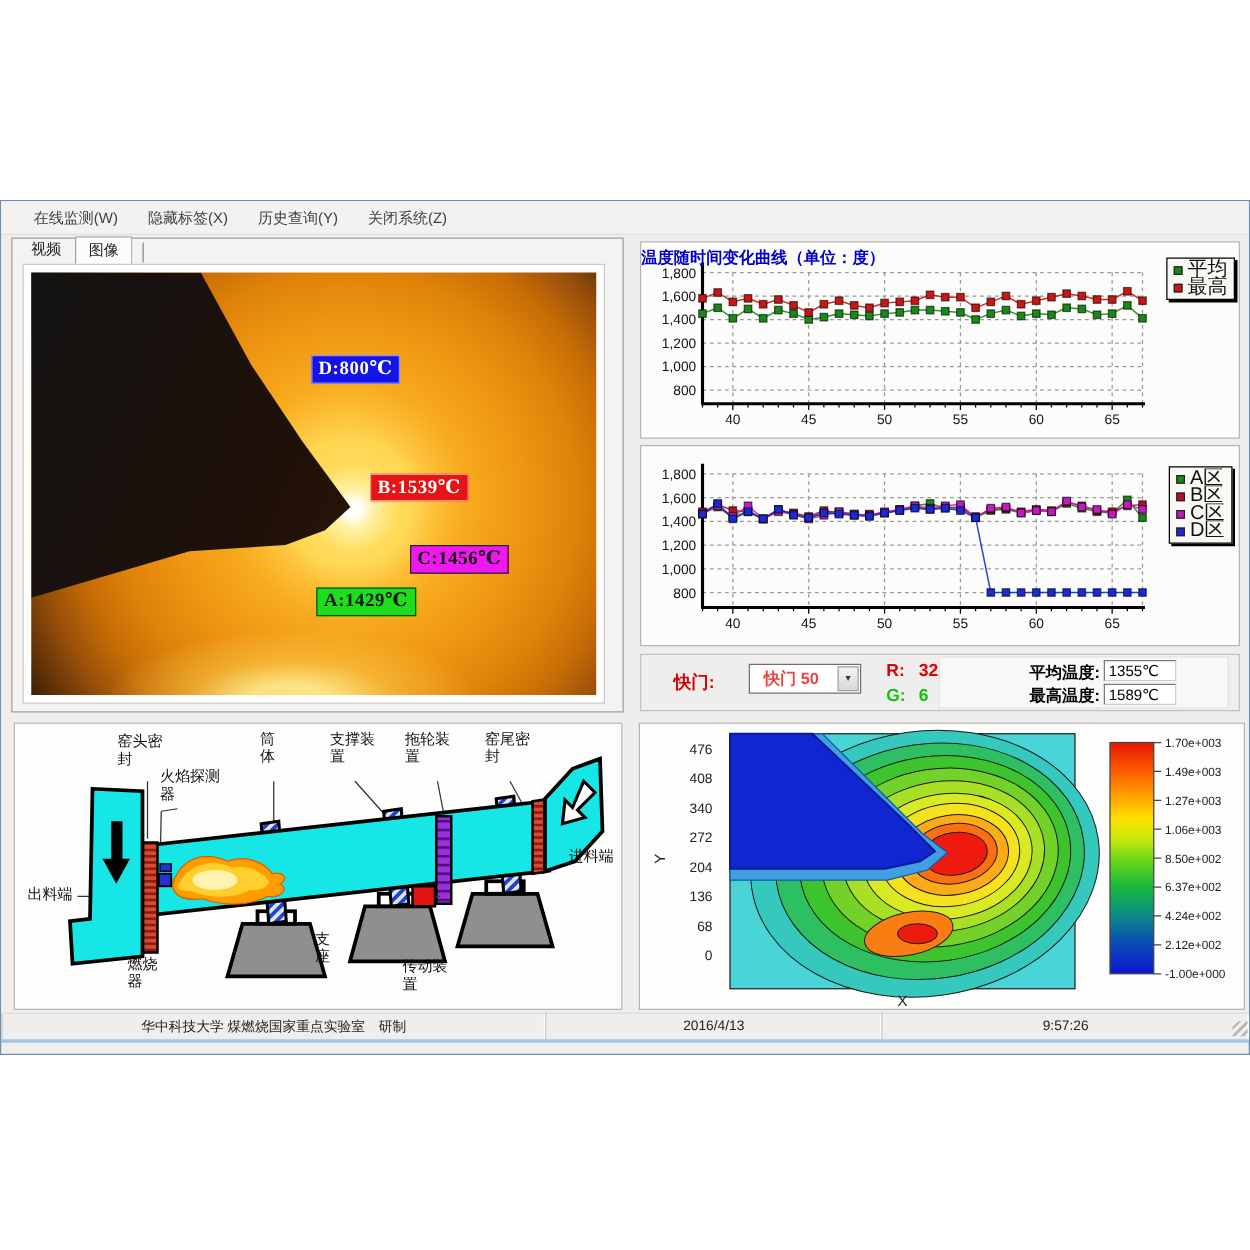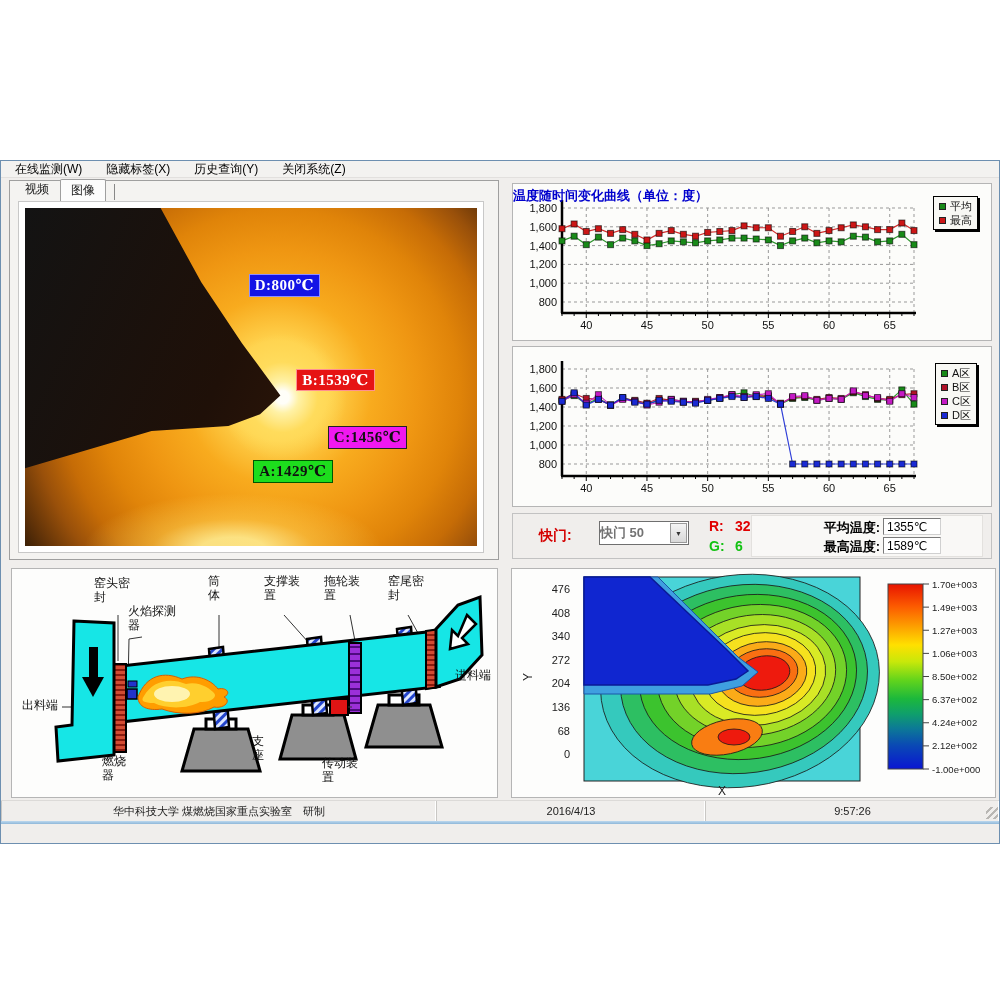--- a/index.html
+++ b/index.html
@@ -13,22 +13,22 @@
     border:1px solid #0d2a72;border-radius:2px;}
   .title-text{flex:0 0 auto;}
   .win-btns{margin-left:auto;display:flex;gap:1px;align-items:flex-start;height:100%;}
   .wbtn{width:29px;height:16px;border:1px solid #8aa0b8;border-top:none;border-radius:0 0 3px 3px;
     background:linear-gradient(#fdfeff,#cfd9e6 60%,#bfcbdb);display:flex;align-items:center;justify-content:center;}
   .wbtn.close{width:36px;background:linear-gradient(#f0a18a,#d9512f 55%,#c03418);}
   .g-min{width:8px;height:3px;background:#3a546f;border-radius:1px;}
   .g-max{width:8px;height:7px;border:2px solid #3a546f;}
   .g-close{color:#fff;font-size:10px;font-weight:bold;line-height:1;text-shadow:0 1px 1px #7a1f0a;}
   
-  .menubar{height:17px;background:#f3f2f0;border-bottom:1px solid #e2e0de;display:flex;align-items:center;
-    padding-left:6px;font-size:12px;color:#000000;}
+  .menubar{height:27px;background:#f3f2f0;border-bottom:1px solid #e2e0de;display:flex;align-items:center;
+    padding-left:18px;font-size:12px;color:#404040;}
   .menu-item{padding:0 8px;margin-right:8px;cursor:default;}
   
   .client{position:relative;width:100%;height:622px;background:#f0eeec;}
   
   .left-box{position:absolute;left:8px;top:2px;width:490px;height:380px;border:1px solid #9f9f9f;background:#f4f3f1;}
   .tabs{position:absolute;left:4px;top:1px;height:20px;display:flex;align-items:flex-end;}
   .tab{font-size:12px;padding:2px 10px 3px 10px;color:#222;border:1px solid transparent;}
   .tab.active{background:#fcfcfc;border:1px solid #9f9f9f;border-bottom:1px solid #fcfcfc;
     border-radius:2px 2px 0 0;position:relative;top:1px;}
   .tab-sep{width:1px;height:16px;background:#888;margin:0 4px 2px 8px;}
@@ -41,30 +41,30 @@
       radial-gradient(circle at 56% 54%, #ffd24d 0 16%, #f8ab1e 30%, #ef9612 45%, #e08409 58%, #c66c06 70%, #99500a 80%, #5c3008 90%, #2a1706 98%, #1d0f05 100%);}
   .flame-wedge{position:absolute;left:0;top:0;width:100%;height:100%;
     background:linear-gradient(115deg,#131313 0%,#1f1008 45%,#311708 70%,#452008 100%);
     clip-path:polygon(0% 0%,30% 0%,39% 22%,48% 40%,56.5% 55.5%,52% 61%,45% 64.5%,28% 66%,0% 77%);}
   .temp-label{position:absolute;font-family:"Liberation Serif","DejaVu Serif",serif;font-weight:bold;
     font-size:15px;padding:1px 5px;line-height:1.25;letter-spacing:0.5px;}
   
   .panel{position:absolute;background:#fcfcfa;border:1px solid #b5b5b5;}
   .chart-title{position:absolute;left:0;top:3px;width:410px;font-size:13px;font-weight:bold;color:#0000cd;}
   .legend{position:absolute;background:#f8f8f4;border:1px solid #000;box-shadow:2px 2px 0 #000;
-    padding:2px 5px;font-size:11px;color:#111;}
+    padding:2px 5px;font-size:16px;color:#111;}
   .legend-row{display:flex;align-items:center;gap:4px;line-height:14px;}
   .legend-marker{width:7px;height:7px;border:1px solid #222;display:inline-block;}
   
   .ctrl-panel{position:absolute;background:#f0eeec;border:1px solid #c2c2c2;}
   .ctrl-subbox{position:absolute;left:238px;top:1px;width:232px;height:42px;background:#f9f8f6;border:1px solid #e3e1de;}
   .shutter-label{position:absolute;left:26px;top:13px;color:#d40000;font-weight:bold;font-size:14px;}
   .combo{position:absolute;left:86px;top:7px;width:90px;height:24px;background:#fff;border:1px solid #6f6f6f;
     display:flex;align-items:center;}
-  .combo-text{flex:1;font-size:13px;font-weight:bold;padding-left:0;color:#737373;}
+  .combo-text{flex:1;font-size:13px;font-weight:bold;padding-left:11px;color:#ef4444;}
   .combo-btn{width:17px;height:20px;margin-right:1px;background:linear-gradient(#f4f4f4,#d8d8d8);
     border:1px solid #9a9a9a;display:flex;align-items:center;justify-content:center;font-size:7px;color:#333;}
   .rg{position:absolute;font-size:14px;font-weight:bold;}
   .avgmax-label{position:absolute;width:130px;text-align:right;font-size:13px;font-weight:bold;color:#000;}
   .val-input{position:absolute;width:58px;height:17px;border:1px solid #7a7a7a;border-right-color:#d0d0d0;
     border-bottom-color:#d0d0d0;background:#fff;font-size:12px;padding:0 0 0 3px;
     font-family:"Liberation Sans","DejaVu Sans",sans-serif;}
   
   .white-panel{position:absolute;background:#fdfdfc;border:1px solid #b5b5b5;}
   .diagram-label{position:absolute;font-size:12px;color:#111;text-align:left;white-space:pre-line;line-height:1.15;}

